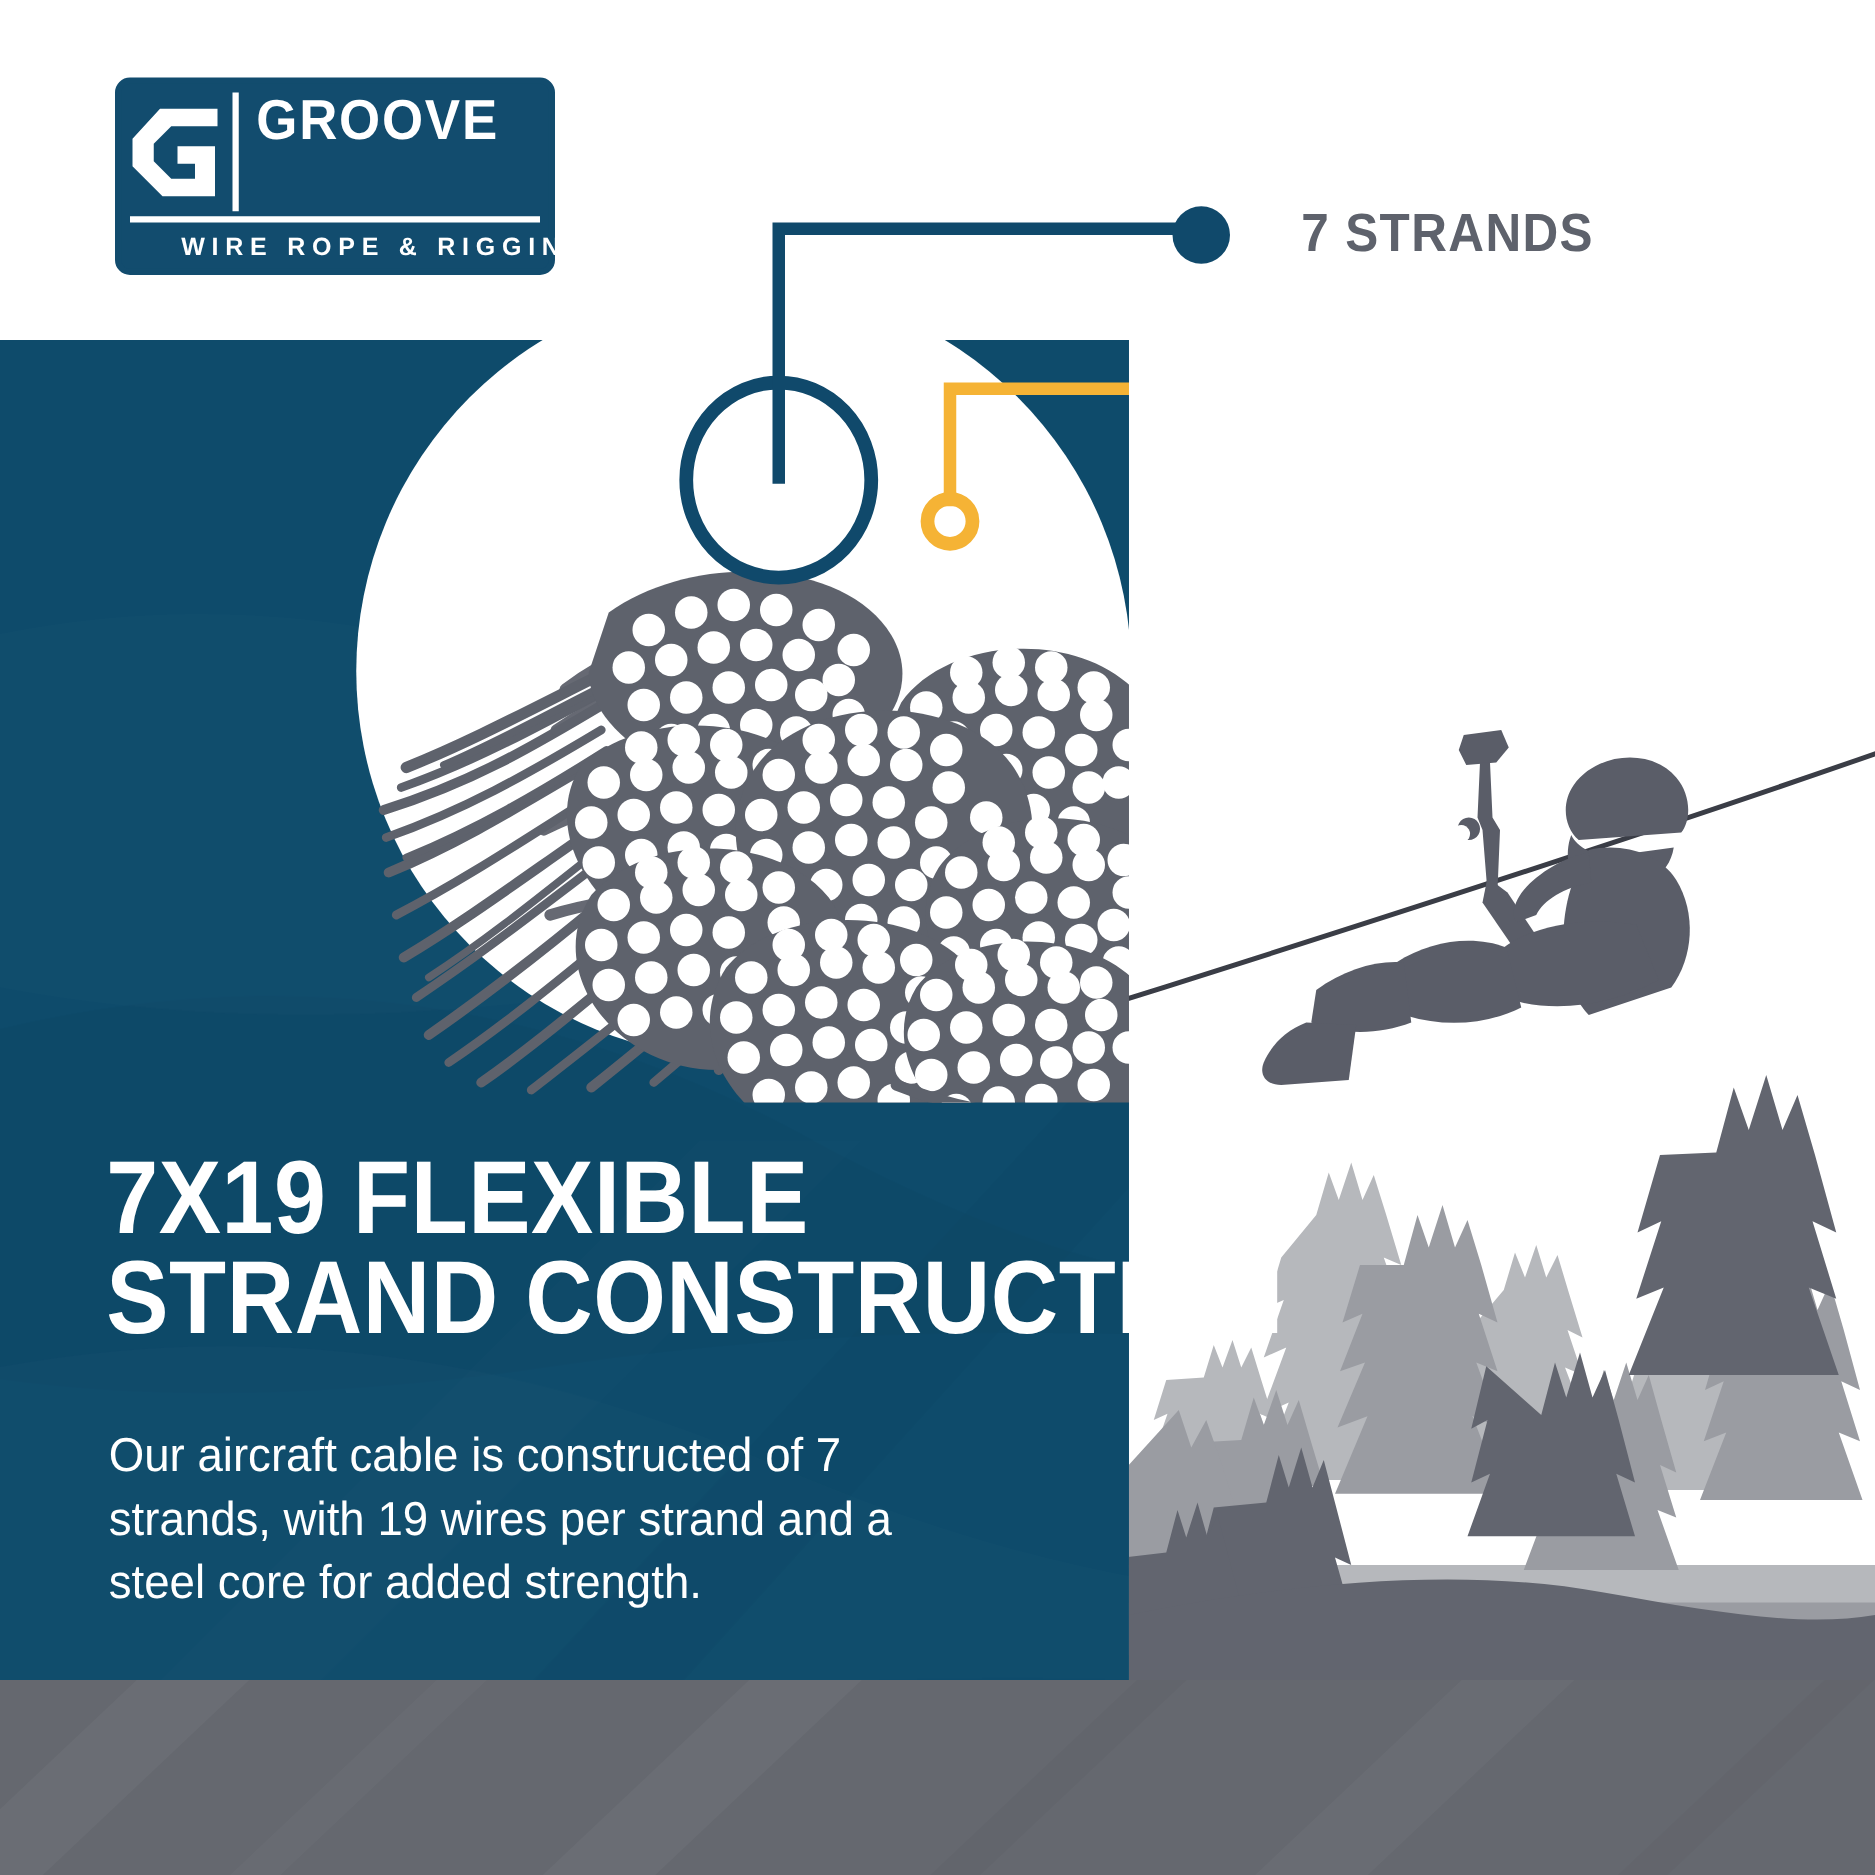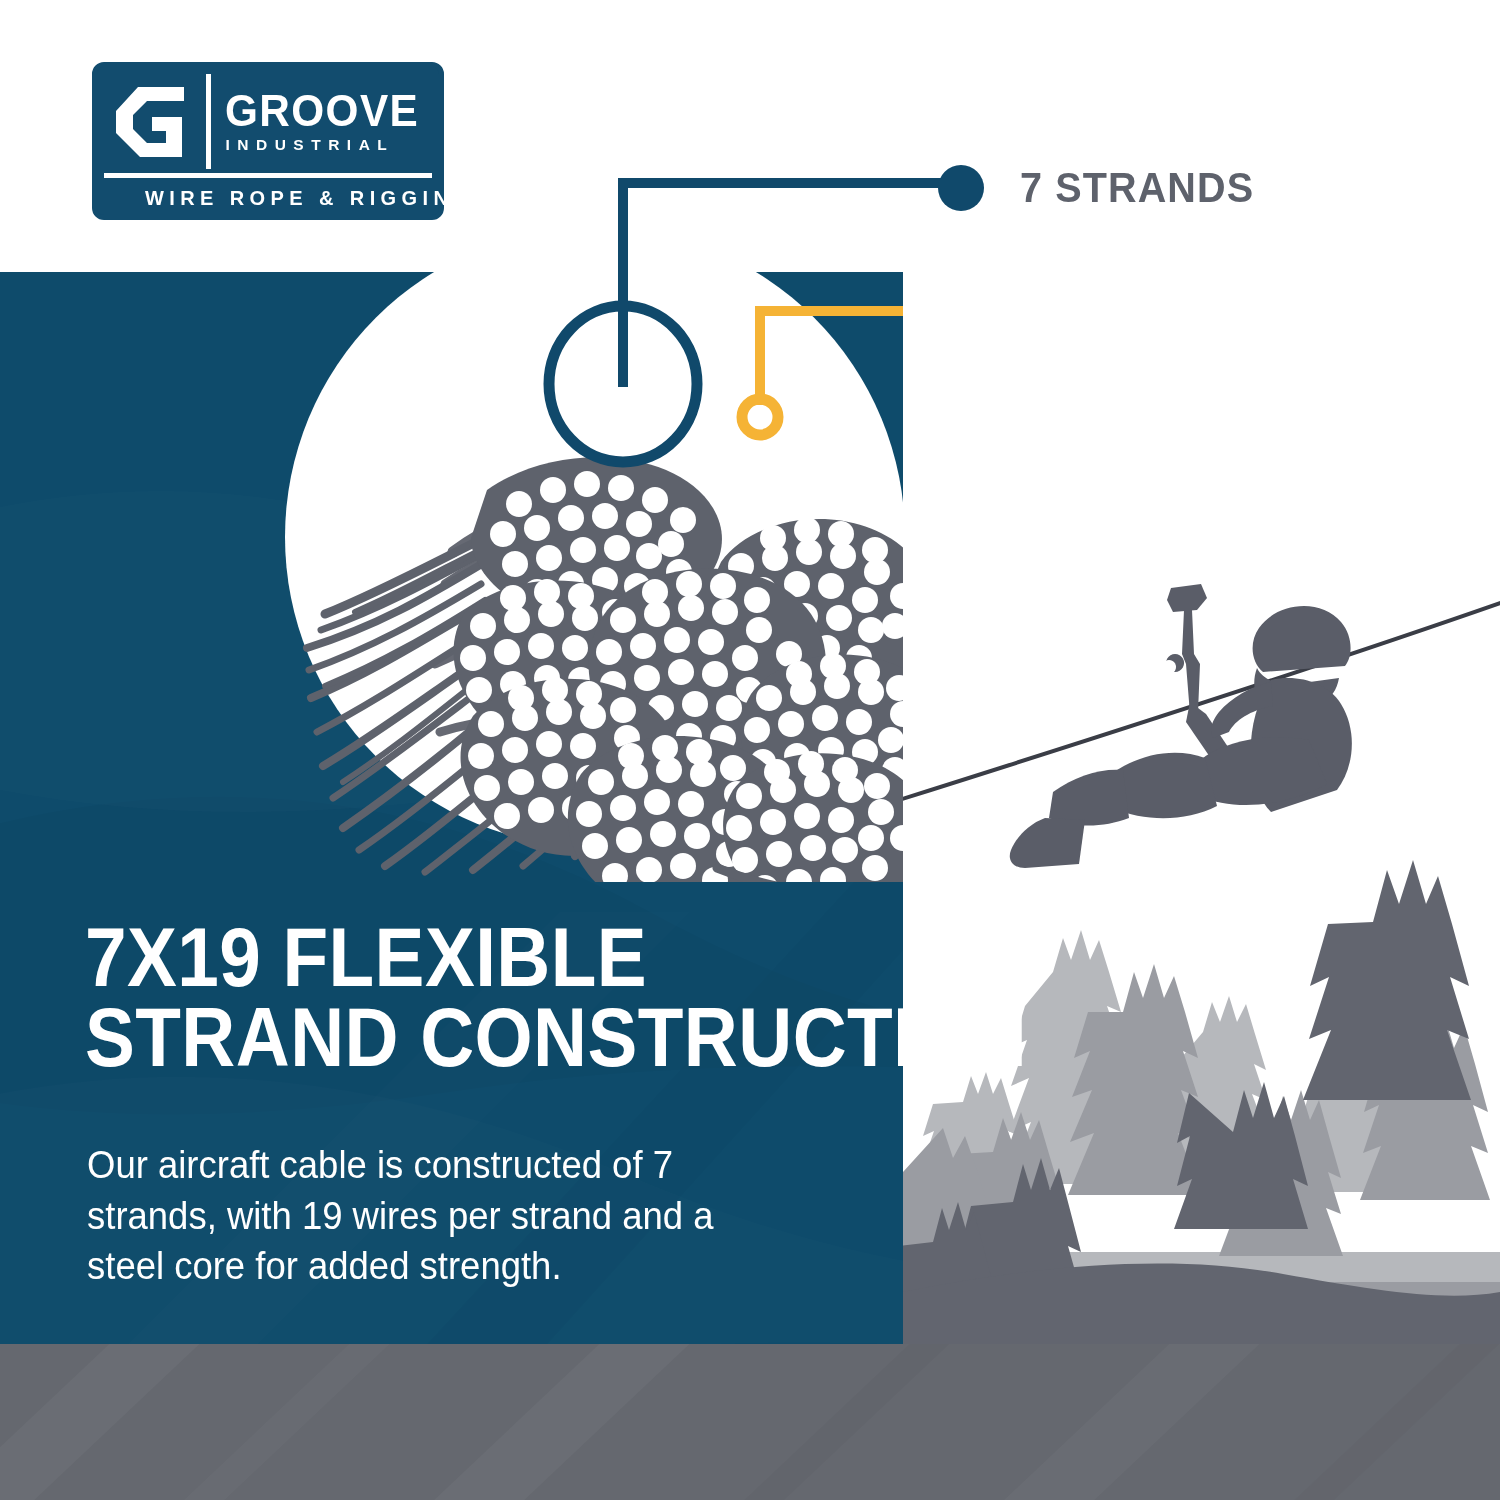--- a/index.html
+++ b/index.html
@@ -18,21 +18,21 @@
     position:absolute; left:92px; top:62px; width:352px; height:158px;
     border:5px solid #124C6E; border-radius:12px; background:#124C6E;
     padding:7px;
   }
   #logo-inner { position:relative; width:100%; height:100%; }
   #logo-top { display:flex; height:95px; }
   #logo-mark {
     width:108px; height:95px; border-right:5px solid #ffffff;
     display:flex; align-items:center; justify-content:center;
   }
-  #logo-words { flex:1; padding-left:14px; display:flex; flex-direction:column; justify-content:center; }
+  #logo-words { flex:1; padding-left:14px; display:flex; justify-content:center;gap:32px; }
   #logo-name {
     color:#ffffff; font-weight:bold; font-size:45px; line-height:0.96;
     letter-spacing:1.5px; font-family:"Liberation Sans Narrow","Liberation Sans",sans-serif;
     transform:scaleX(0.94); transform-origin:left center; white-space:nowrap;
   }
   #logo-sub {
     color:#ffffff; font-weight:bold; font-size:15.5px; letter-spacing:7.5px;
     margin-top:4px; white-space:nowrap;
   }
   #logo-rule { height:5px; background:#ffffff; margin-top:4px; }
@@ -50,21 +50,21 @@
 
   
   .callout { position:absolute; display:flex; align-items:center; }
   .callout-dot { border-radius:50%; flex:0 0 auto; }
   .callout-label {
     margin-left:36px; font-weight:bold; color:#5E626C;
     font-size:43px; letter-spacing:1.2px; white-space:nowrap;
     font-family:"Liberation Sans Narrow","Liberation Sans",sans-serif;
     transform:scaleX(0.92); transform-origin:left center;
   }
-  #callout-0 { left:938px; top:163px; }
+  #callout-0 { left:938px; top:163px;gap:21px; }
   #callout-1 { left:938px; top:288px; }
   #callout-2 { left:938px; top:403px; }
 
   
   #headline {
     position:absolute; left:85px; top:918px; width:790px;
     color:#ffffff; font-weight:bold; font-size:83px; line-height:0.96;
     letter-spacing:0.5px;
     font-family:"Liberation Sans Narrow","Liberation Sans",sans-serif;
     transform:scaleX(0.9); transform-origin:left top;

